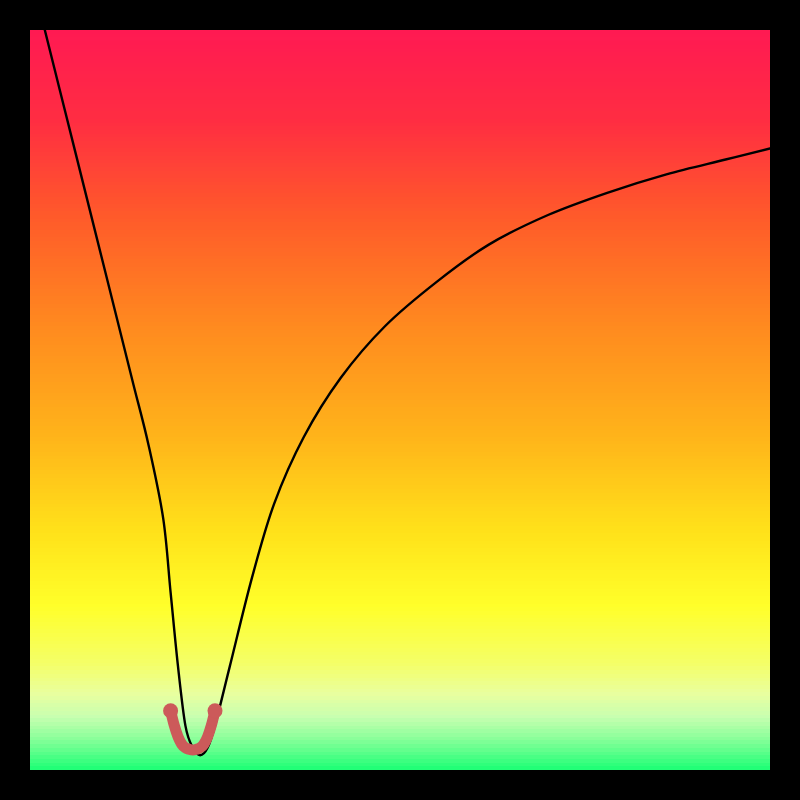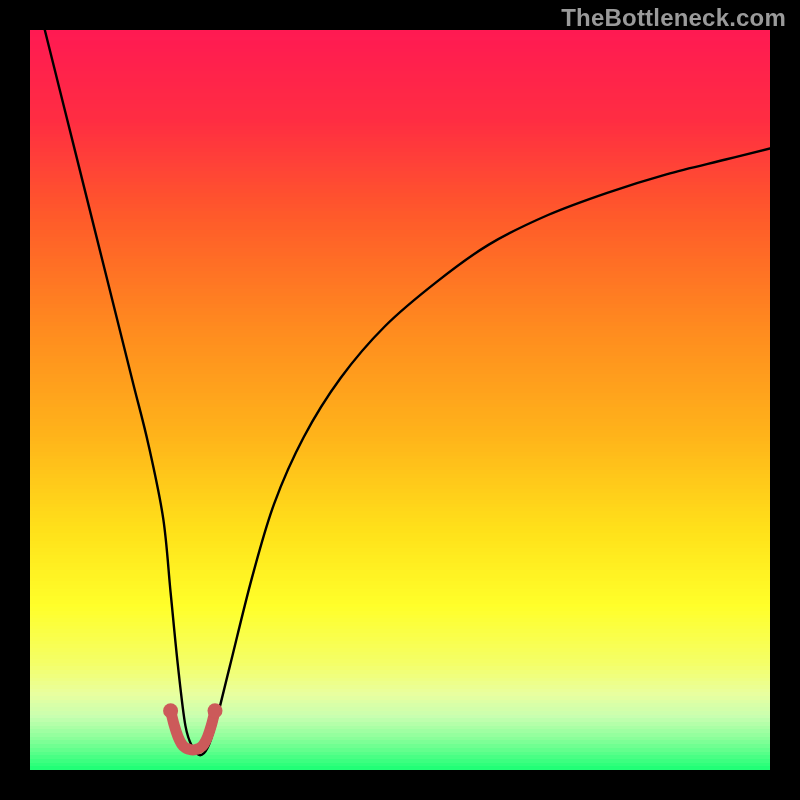--- a/index.html
+++ b/index.html
@@ -258,15 +258,14 @@
         <div class="heatband" style="top: 736.3px; height: 4.7px; background: rgb(34, 255, 119);"></div>
       </div>
     <svg class="curve" viewBox="0 0 740 740" preserveAspectRatio="none">
       <path id="main-curve" fill="none" stroke="#000000" stroke-width="2.4" stroke-linecap="round" stroke-linejoin="round" d="M 14.8 0 C 17.266666666666666 9.866666666666655, 24.666666666666668 39.4666666666666, 29.6 59.19999999999993 C 34.53333333333333 78.93333333333327, 39.46666666666667 98.66666666666663, 44.4 118.39999999999998 C 49.33333333333333 138.13333333333333, 54.266666666666666 157.8666666666667, 59.2 177.60000000000002 C 64.13333333333334 197.33333333333334, 69.06666666666666 217.06666666666663, 74 236.79999999999995 C 78.93333333333334 256.5333333333333, 83.86666666666666 276.26666666666665, 88.8 296 C 93.73333333333333 315.73333333333335, 98.66666666666667 335.46666666666664, 103.60000000000001 355.2 C 108.53333333333335 374.93333333333334, 113.46666666666667 392.2, 118.4 414.4 C 123.33333333333334 436.59999999999997, 129.5 463.7333333333333, 133.2 488.4 C 136.89999999999998 513.0666666666666, 138.13333333333333 537.7333333333333, 140.6 562.4 C 143.06666666666666 587.0666666666666, 145.53333333333333 614.1999999999999, 148 636.4 C 150.46666666666667 658.6, 152.93333333333334 682.0333333333333, 155.4 695.6 C 157.86666666666667 709.1666666666667, 160.33333333333334 712.8666666666666, 162.8 717.8 C 165.26666666666668 722.7333333333333, 167.73333333333335 725.2, 170.20000000000002 725.2 C 172.66666666666669 725.2, 175.13333333333333 722.7333333333333, 177.6 717.8 C 180.06666666666666 712.8666666666666, 181.3 709.1666666666667, 185 695.6 C 188.7 682.0333333333333, 193.63333333333335 661.0666666666666, 199.8 636.4 C 205.96666666666667 611.7333333333333, 214.6 574.7333333333333, 222 547.6 C 229.4 520.4666666666667, 235.5666666666667 497.03333333333336, 244.20000000000002 473.6 C 252.83333333333334 450.1666666666667, 262.7 427.9666666666667, 273.8 407 C 284.90000000000003 386.0333333333333, 297.23333333333335 366.29999999999995, 310.8 347.79999999999995 C 324.3666666666667 329.29999999999995, 339.16666666666663 312.0333333333333, 355.2 296 C 371.23333333333335 279.9666666666667, 389.7333333333334 265.16666666666663, 407.00000000000006 251.59999999999997 C 424.2666666666667 238.0333333333333, 440.3 225.70000000000002, 458.8 214.60000000000002 C 477.3 203.50000000000003, 498.26666666666665 193.63333333333335, 518 185 C 537.7333333333333 176.36666666666665, 557.4666666666667 169.5833333333333, 577.2 162.79999999999995 C 596.9333333333334 156.01666666666662, 616.6666666666666 149.84999999999994, 636.4 144.29999999999995 C 656.1333333333333 138.74999999999997, 678.3333333333333 133.81666666666666, 695.5999999999999 129.5 C 712.8666666666666 125.18333333333334, 732.6 120.24999999999999, 740 118.39999999999998"></path>
       <path id="highlight-curve" fill="none" stroke="#cc5a5a" stroke-width="11" stroke-linecap="round" stroke-linejoin="round" d="M 140.6 680.8 C 141.21666666666667 683.2666666666667, 143.06666666666666 691.2833333333333, 144.3 695.6 C 145.53333333333336 699.9166666666667, 146.76666666666668 703.6166666666667, 148 706.7 C 149.23333333333332 709.7833333333334, 150.46666666666664 712.25, 151.7 714.1 C 152.93333333333334 715.95, 154.16666666666669 716.9366666666666, 155.4 717.8 C 156.63333333333333 718.6633333333333, 157.86666666666667 718.91, 159.1 719.28 C 160.33333333333331 719.65, 161.56666666666666 720.02, 162.8 720.02 C 164.03333333333336 720.02, 165.26666666666665 719.65, 166.5 719.28 C 167.73333333333335 718.91, 168.9666666666667 718.6633333333333, 170.20000000000002 717.8 C 171.43333333333334 716.9366666666666, 172.66666666666666 715.95, 173.89999999999998 714.1 C 175.1333333333333 712.25, 176.36666666666667 709.7833333333334, 177.6 706.7 C 178.83333333333331 703.6166666666667, 180.06666666666666 699.9166666666667, 181.29999999999998 695.6 C 182.5333333333333 691.2833333333333, 184.38333333333333 683.2666666666667, 185 680.8"></path>
       <circle id="hp1" r="7.5" fill="#cc5a5a" cx="140.6" cy="680.8"></circle>
       <circle id="hp2" r="7.5" fill="#cc5a5a" cx="185" cy="680.8"></circle>
     </svg>
   </div>
 
-  <div class="watermark">TheBottleneck.com</div>
 
 </div>
 
 </body></html>

